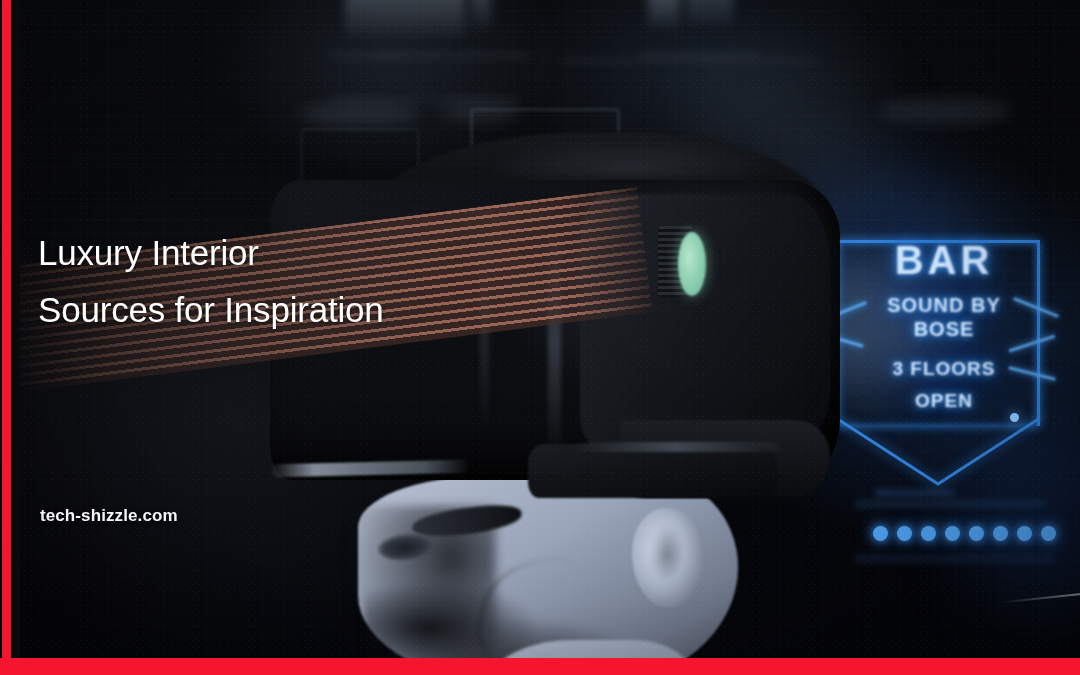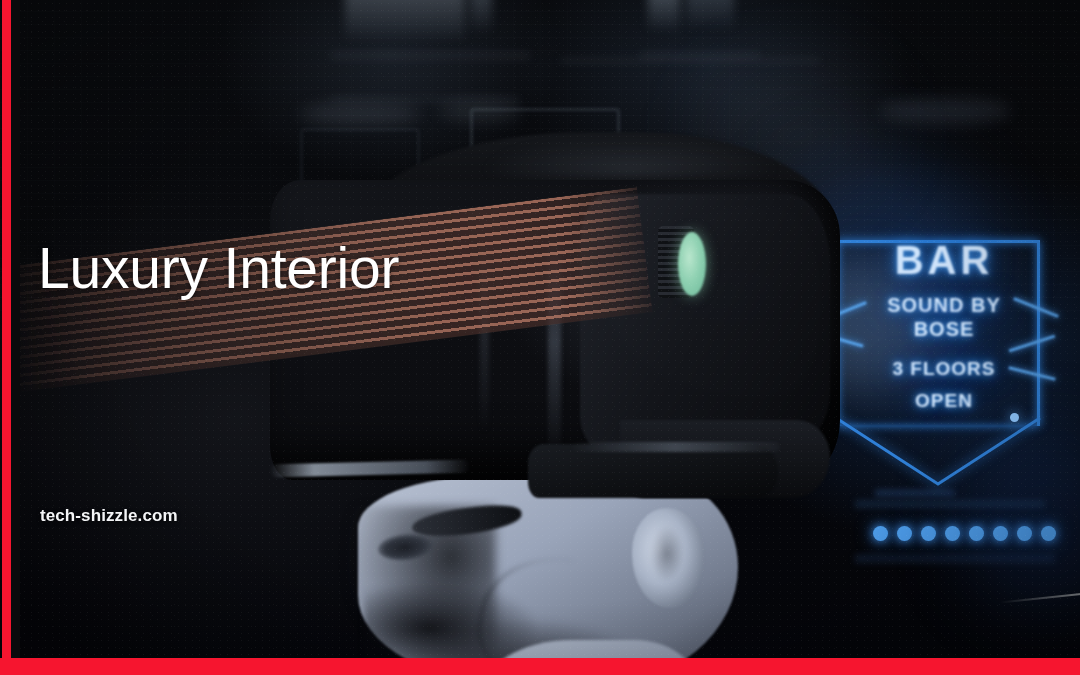--- a/index.html
+++ b/index.html
@@ -276,24 +276,24 @@
     background-image:
       radial-gradient(rgba(255,255,255,.9) .5px, rgba(0,0,0,0) .6px),
       radial-gradient(rgba(255,255,255,.7) .5px, rgba(0,0,0,0) .6px);
     background-size:7px 7px, 11px 11px;
     background-position:0 0, 4px 5px;
   }
 
   
   #overlay { position:absolute; inset:0; }
   #headline {
-    position:absolute; left:38px; top:240px;
+    position:absolute; left:38px; top:224px;
     width:600px;
     color:#ffffff;
-    font-size:57px;
+    font-size:35px;
     line-height:57px;
     font-weight:400;
     letter-spacing:-.2px;
     text-shadow:0 1px 5px rgba(0,0,0,.55);
   }
   #headline .hl { display:block; white-space:nowrap; }
   #site-url {
     position:absolute; left:40px; top:506px;
     color:#f4f5f7;
     font-size:17px;
@@ -409,20 +409,21 @@
     <div class="soft"></div>
     <div class="bands"></div>
   </div>
 
   <div class="vignette"></div>
   <div class="grain"></div>
 
   <div id="overlay">
     <h1 id="headline">
       <span class="hl">Luxury Interior</span>
+      <span class="hl">Sources for Inspiration</span>
     </h1>
     <div id="site-url">tech-shizzle.com</div>
   </div>
 
   <div id="inner-gap-left"></div>
   <div id="rail-left"></div>
   <div id="rail-bottom"></div>
 
 </div>
 

